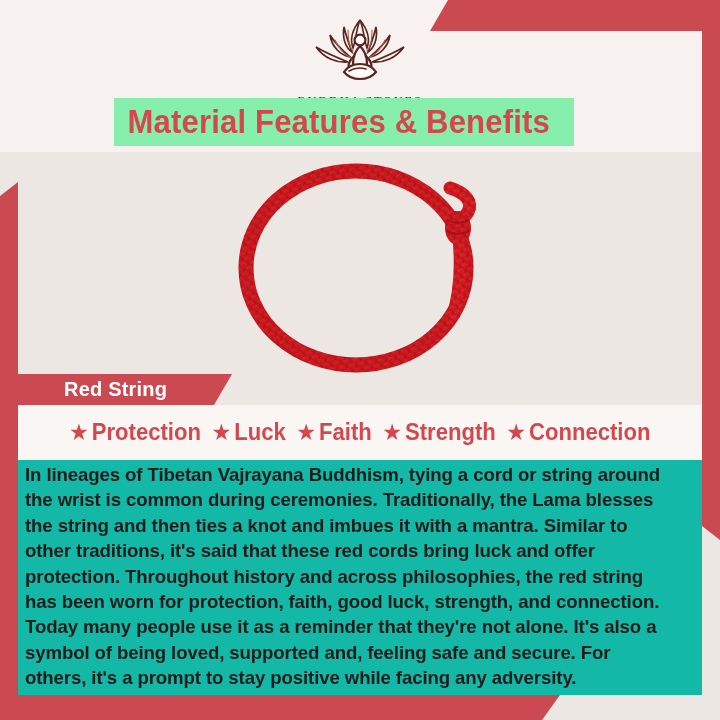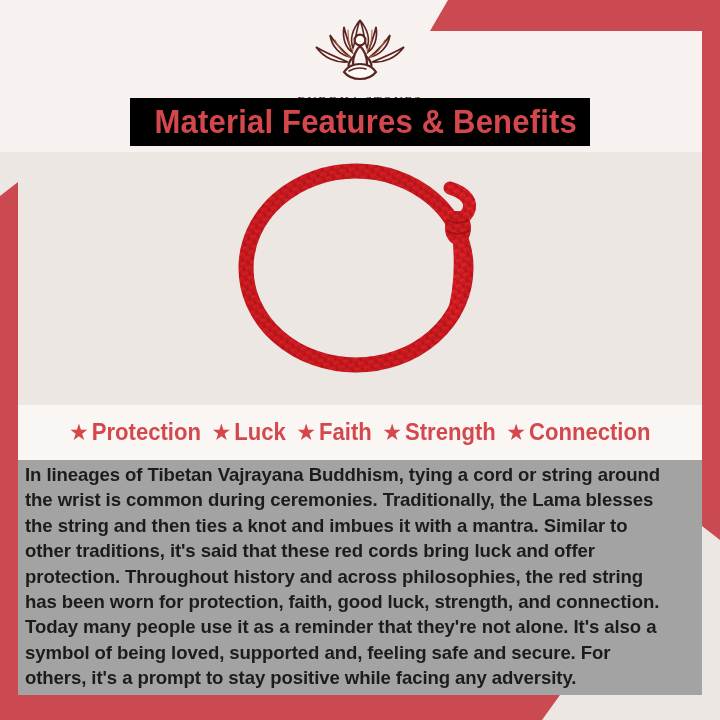--- a/index.html
+++ b/index.html
@@ -89,27 +89,27 @@
     font-size: 12.5px;
     letter-spacing: 1.7px;
     color: #3b2420;
     font-weight: 400;
   }
 
   
   .title-box {
     position: absolute;
     top: 98px;
-    left: 130px;
+    left: 114px;
     width: 460px;
     height: 48px;
-    background: #000000;
-    display: flex;
-    align-items: center;
-    justify-content: flex-end;
+    background: #86efac;
+    display: flex;
+    align-items: center;
+    justify-content: flex-start;
     z-index: 6;
   }
   .title-text {
     font-family: "Liberation Sans Narrow", "Liberation Sans", sans-serif;
     font-size: 33px;
     font-weight: bold;
     color: #d4484d;
     letter-spacing: 0.2px;
     transform: scaleX(0.94);
     white-space: nowrap;
@@ -193,21 +193,21 @@
     white-space: nowrap;
   }
 
   
   .desc-wrap {
     position: absolute;
     top: 460px;
     left: 18px;
     width: 684px;
     height: 235px;
-    background: #a3a3a3;
+    background: #14b8a6;
     padding: 2px 26px 0 7px;
     z-index: 4;
   }
   .desc-text {
     font-family: "Liberation Sans Narrow", "Liberation Sans", sans-serif;
     font-size: 18.6px;
     font-weight: bold;
     line-height: 25.4px;
     color: #1c1c1c;
     letter-spacing: -0.1px;
@@ -290,20 +290,23 @@
       <path d="M222 28 C238 33 245 42 240 52 C236 60 226 60 219 54" fill="none" stroke="url(#braid)" stroke-width="13" stroke-linecap="round"></path>
       <ellipse cx="230" cy="68" rx="13" ry="17" fill="url(#braid)"></ellipse>
       <ellipse cx="230" cy="68" rx="13" ry="17" fill="#9d0e13" opacity="0.15"></ellipse>
       <path d="M219 60 Q230 66 241 60" stroke="#8c0c11" stroke-width="1.6" fill="none" opacity="0.6"></path>
       <path d="M219 71 Q230 77 241 71" stroke="#8c0c11" stroke-width="1.6" fill="none" opacity="0.6"></path>
 
       <path d="M231 85 C233 110 231 135 224 158" fill="none" stroke="url(#braid)" stroke-width="12" stroke-linecap="round"></path>
     </g>
   </svg>
 
+  <div class="badge">
+    <span class="badge-label">Red String</span>
+  </div>
 
   <div class="benefits-wrap">
     <div class="benefits">
       <span class="benefit">
         <span class="star">★</span>
         <span class="benefit-label">Protection</span>
       </span>
       <span class="benefit">
         <span class="star">★</span>
         <span class="benefit-label">Luck</span>

